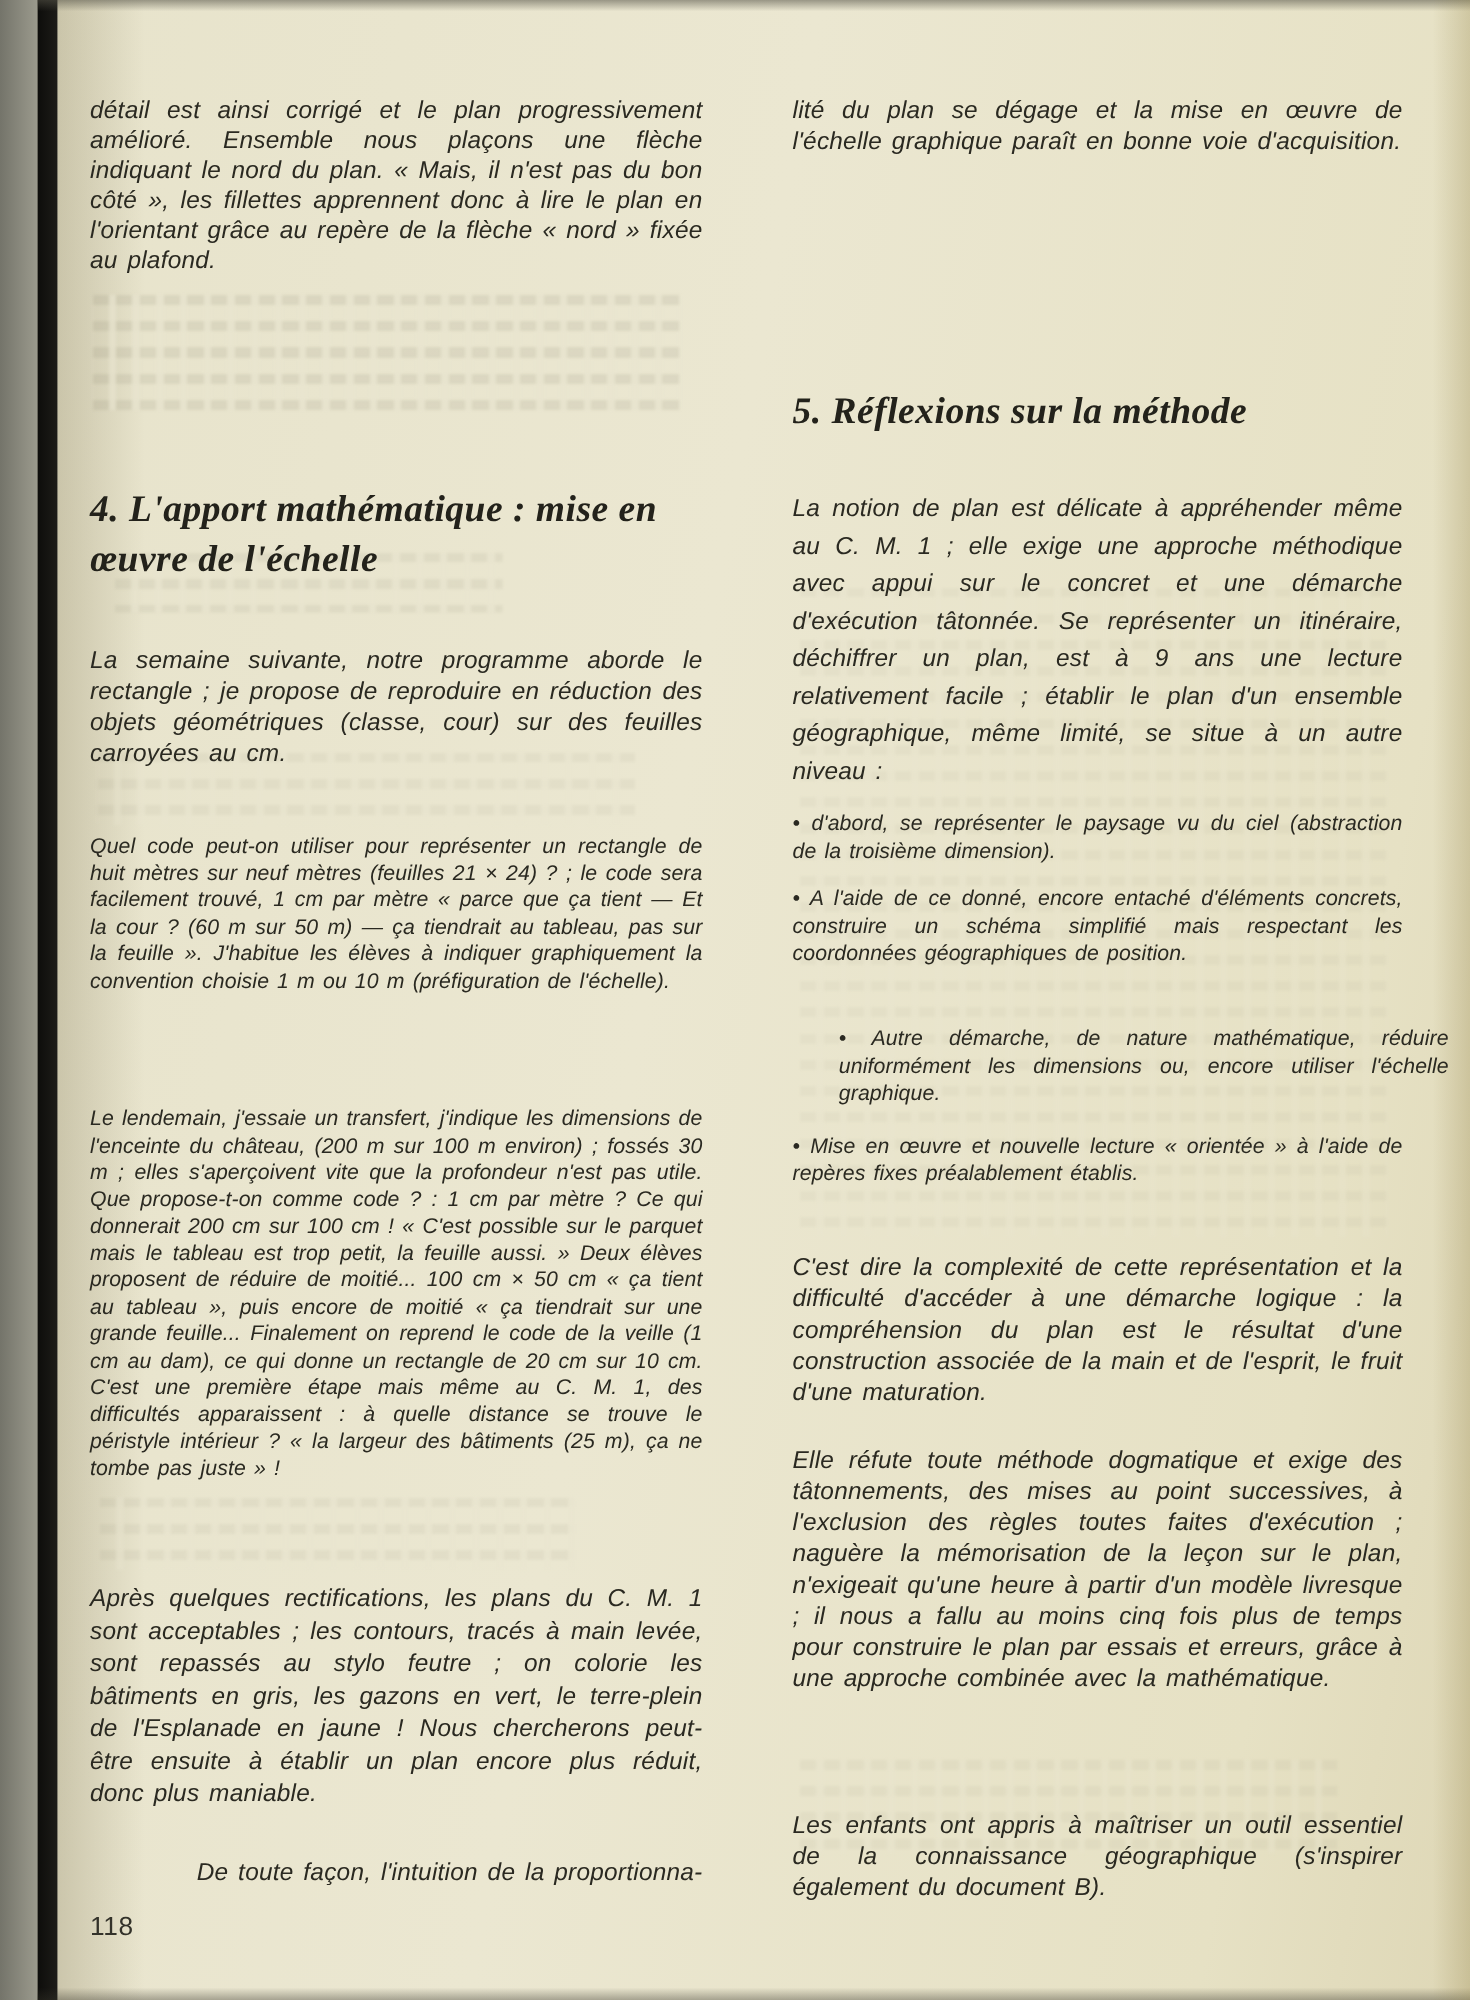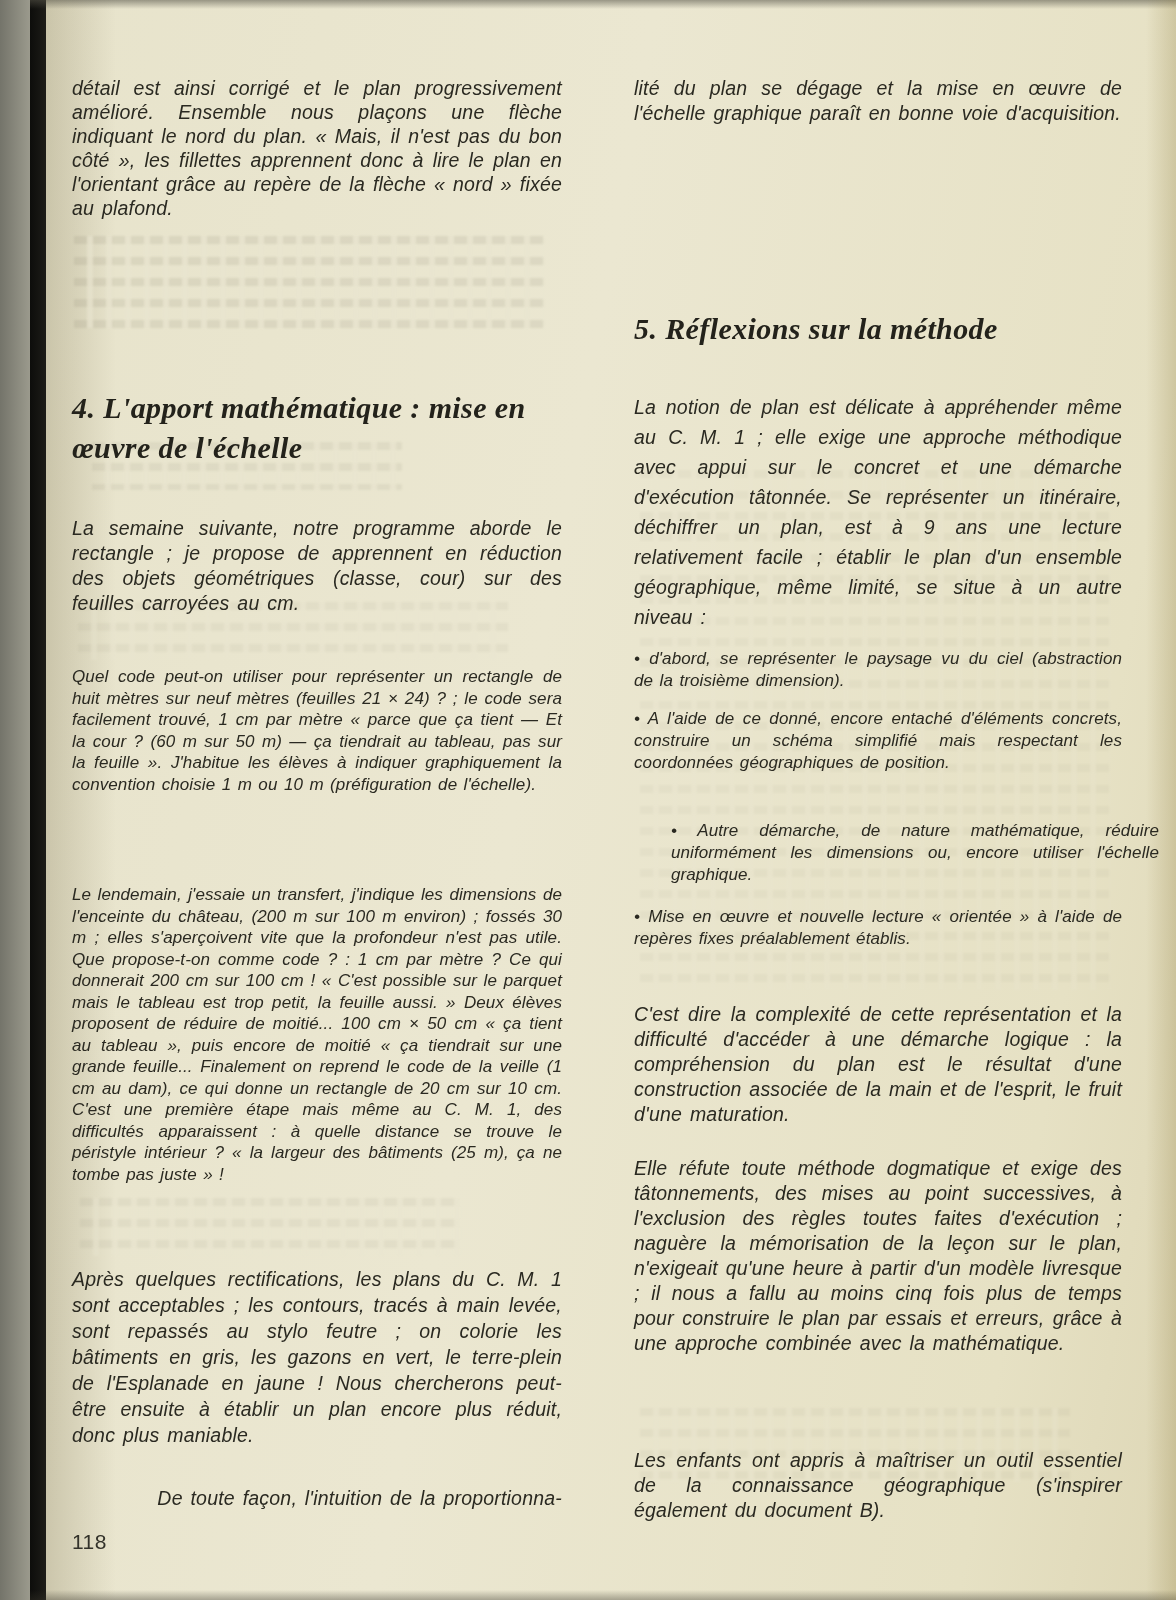--- a/index.html
+++ b/index.html
@@ -73,21 +73,21 @@
   <div class="ghost" style="left:92px;  top:442px;  width:310px; height:48px;  opacity:0.55;"></div>
   <div class="ghost" style="left:78px;  top:602px;  width:430px; height:58px;  opacity:0.40;"></div>
   <div class="ghost" style="left:80px;  top:1198px; width:380px; height:58px;  opacity:0.45;"></div>
   <div class="ghost" style="left:640px; top:470px;  width:470px; height:520px; opacity:0.30;"></div>
   <div class="ghost" style="left:640px; top:1408px; width:430px; height:74px;  opacity:0.35;"></div>
 
   <p class="blk t-lg lh24" style="left:72px; top:76px; width:490px;">détail est ainsi corrigé et le plan progressivement amélioré. Ensemble nous plaçons une flèche indiquant le nord du plan. « Mais, il n'est pas du bon côté », les fillettes apprennent donc à lire le plan en l'orientant grâce au repère de la flèche « nord » fixée au plafond.</p>
 
   <h2 class="heading" style="left:72px; top:388px; width:500px;">4. L'apport mathématique : mise en œuvre de l'échelle</h2>
 
-  <p class="blk t-lg lh25" style="left:72px; top:516px; width:490px;">La semaine suivante, notre programme aborde le rectangle ; je propose de apprennent en réduction des objets géométriques (classe, cour) sur des feuilles carroyées au cm.</p>
+  <p class="blk t-lg lh25" style="left:72px; top:516px; width:490px;">La semaine suivante, notre programme aborde le rectangle ; je propose de reproduire en réduction des objets géométriques (classe, cour) sur des feuilles carroyées au cm.</p>
 
   <p class="blk t-md lh215" style="left:72px; top:666px; width:490px;">Quel code peut-on utiliser pour représenter un rectangle de huit mètres sur neuf mètres (feuilles 21 × 24) ? ; le code sera facilement trouvé, 1 cm par mètre « parce que ça tient — Et la cour ? (60 m sur 50 m) — ça tiendrait au tableau, pas sur la feuille ». J'habitue les élèves à indiquer graphiquement la convention choisie 1 m ou 10 m (préfiguration de l'échelle).</p>
 
   <p class="blk t-md lh215" style="left:72px; top:884px; width:490px;">Le lendemain, j'essaie un transfert, j'indique les dimensions de l'enceinte du château, (200 m sur 100 m environ) ; fossés 30 m ; elles s'aperçoivent vite que la profondeur n'est pas utile. Que propose-t-on comme code ? : 1 cm par mètre ? Ce qui donnerait 200 cm sur 100 cm ! « C'est possible sur le parquet mais le tableau est trop petit, la feuille aussi. » Deux élèves proposent de réduire de moitié... 100 cm × 50 cm « ça tient au tableau », puis encore de moitié « ça tiendrait sur une grande feuille... Finalement on reprend le code de la veille (1 cm au dam), ce qui donne un rectangle de 20 cm sur 10 cm. C'est une première étape mais même au C. M. 1, des difficultés apparaissent : à quelle distance se trouve le péristyle intérieur ? « la largeur des bâtiments (25 m), ça ne tombe pas juste » !</p>
 
   <p class="blk t-lg lh26" style="left:72px; top:1266px; width:490px;">Après quelques rectifications, les plans du C. M. 1 sont acceptables ; les contours, tracés à main levée, sont repassés au stylo feutre ; on colorie les bâtiments en gris, les gazons en vert, le terre-plein de l'Esplanade en jaune ! Nous chercherons peut-être ensuite à établir un plan encore plus réduit, donc plus maniable.</p>
 
   <p class="blk t-lg lh25 left-align" style="left:72px; top:1486px; width:490px;">De toute façon, l'intuition de la proportionna-</p>
 
   <div class="pgnum" style="left:72px; top:1530px;">118</div>

